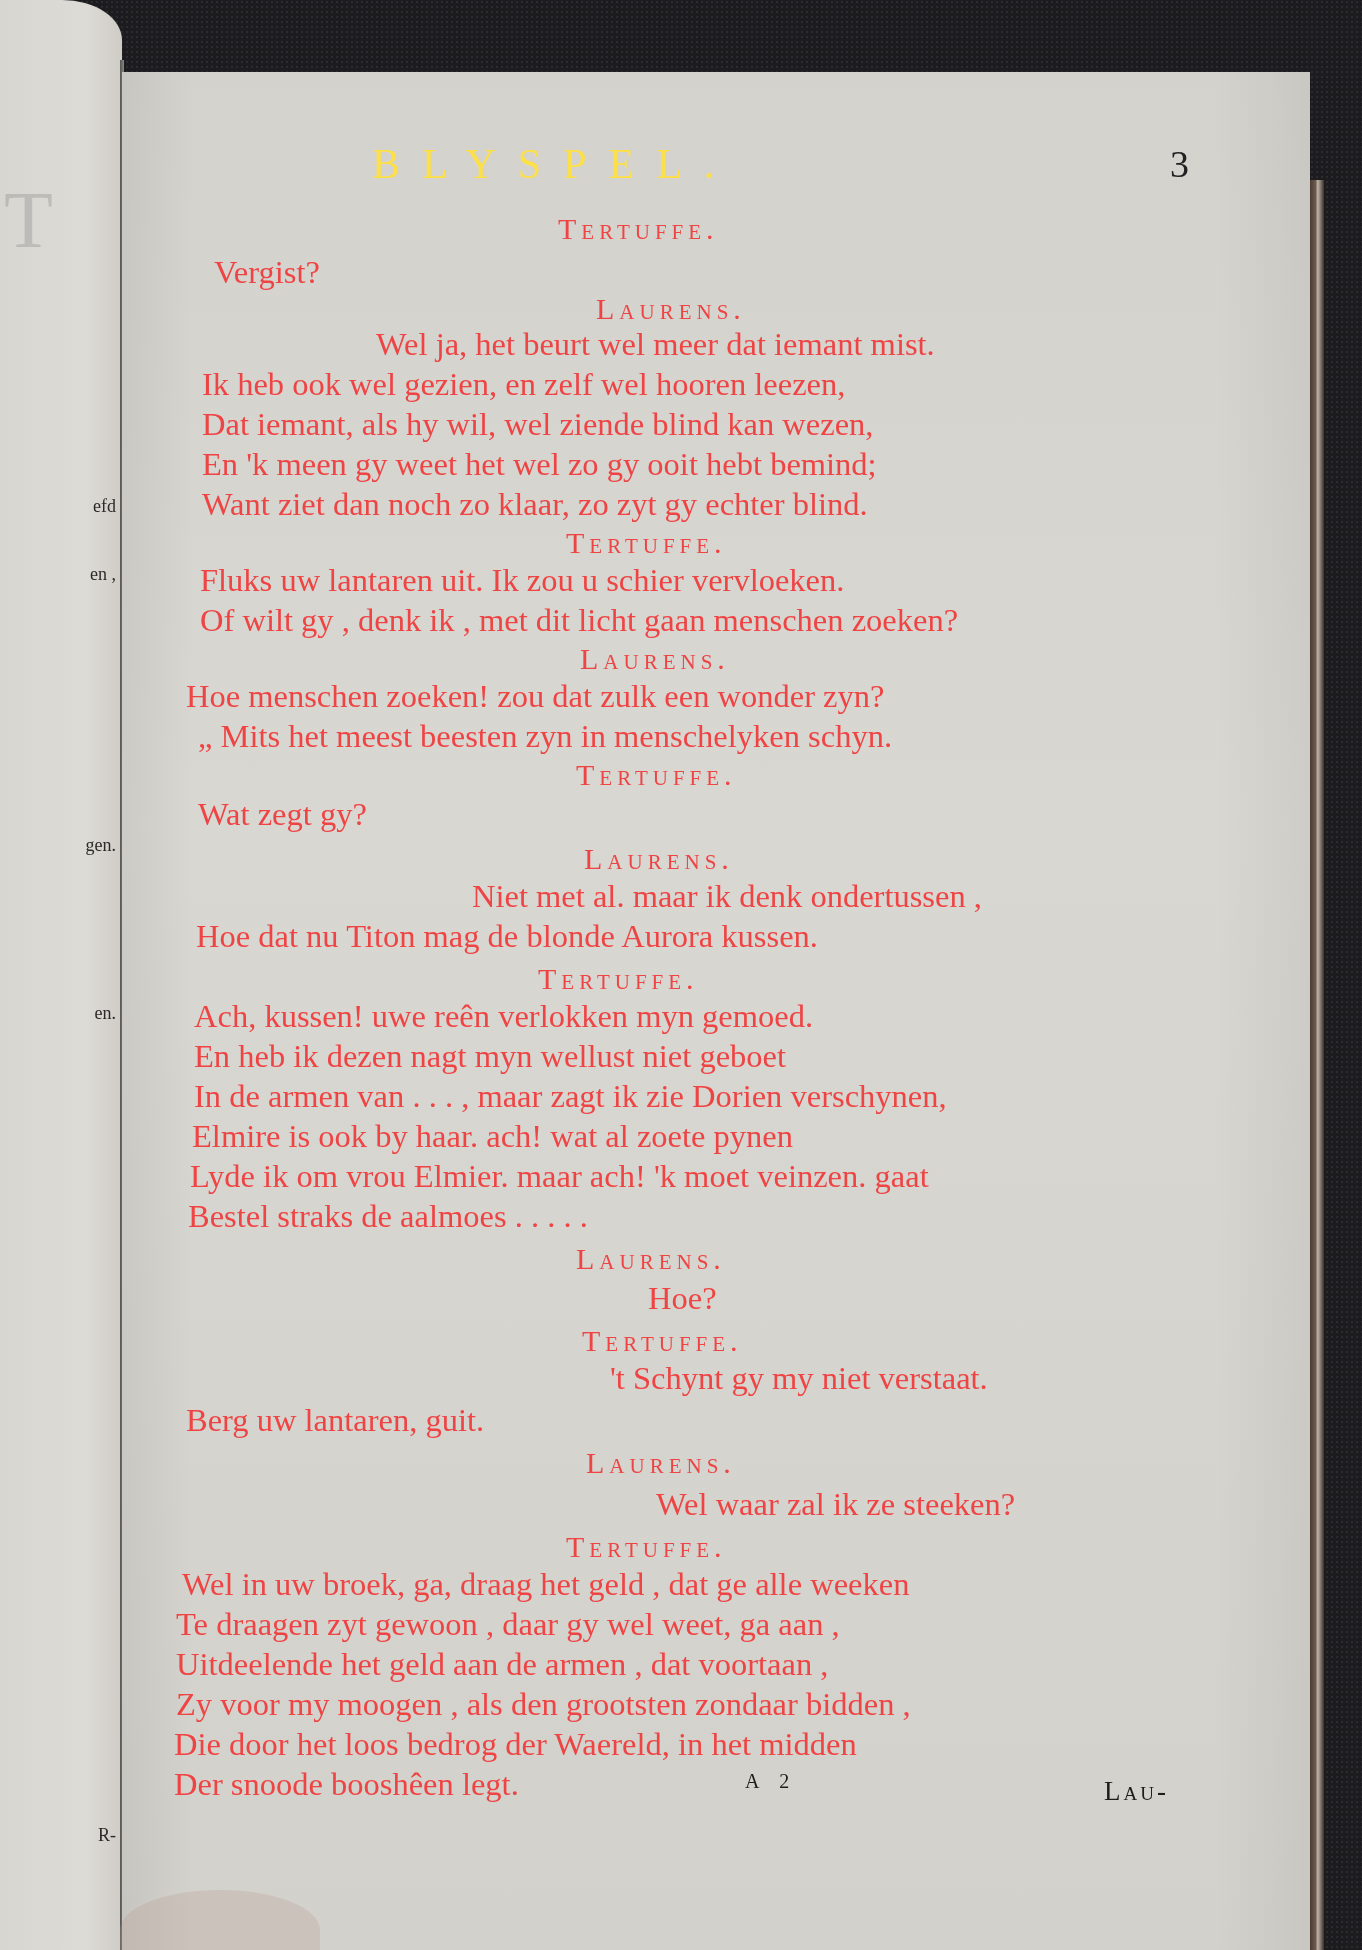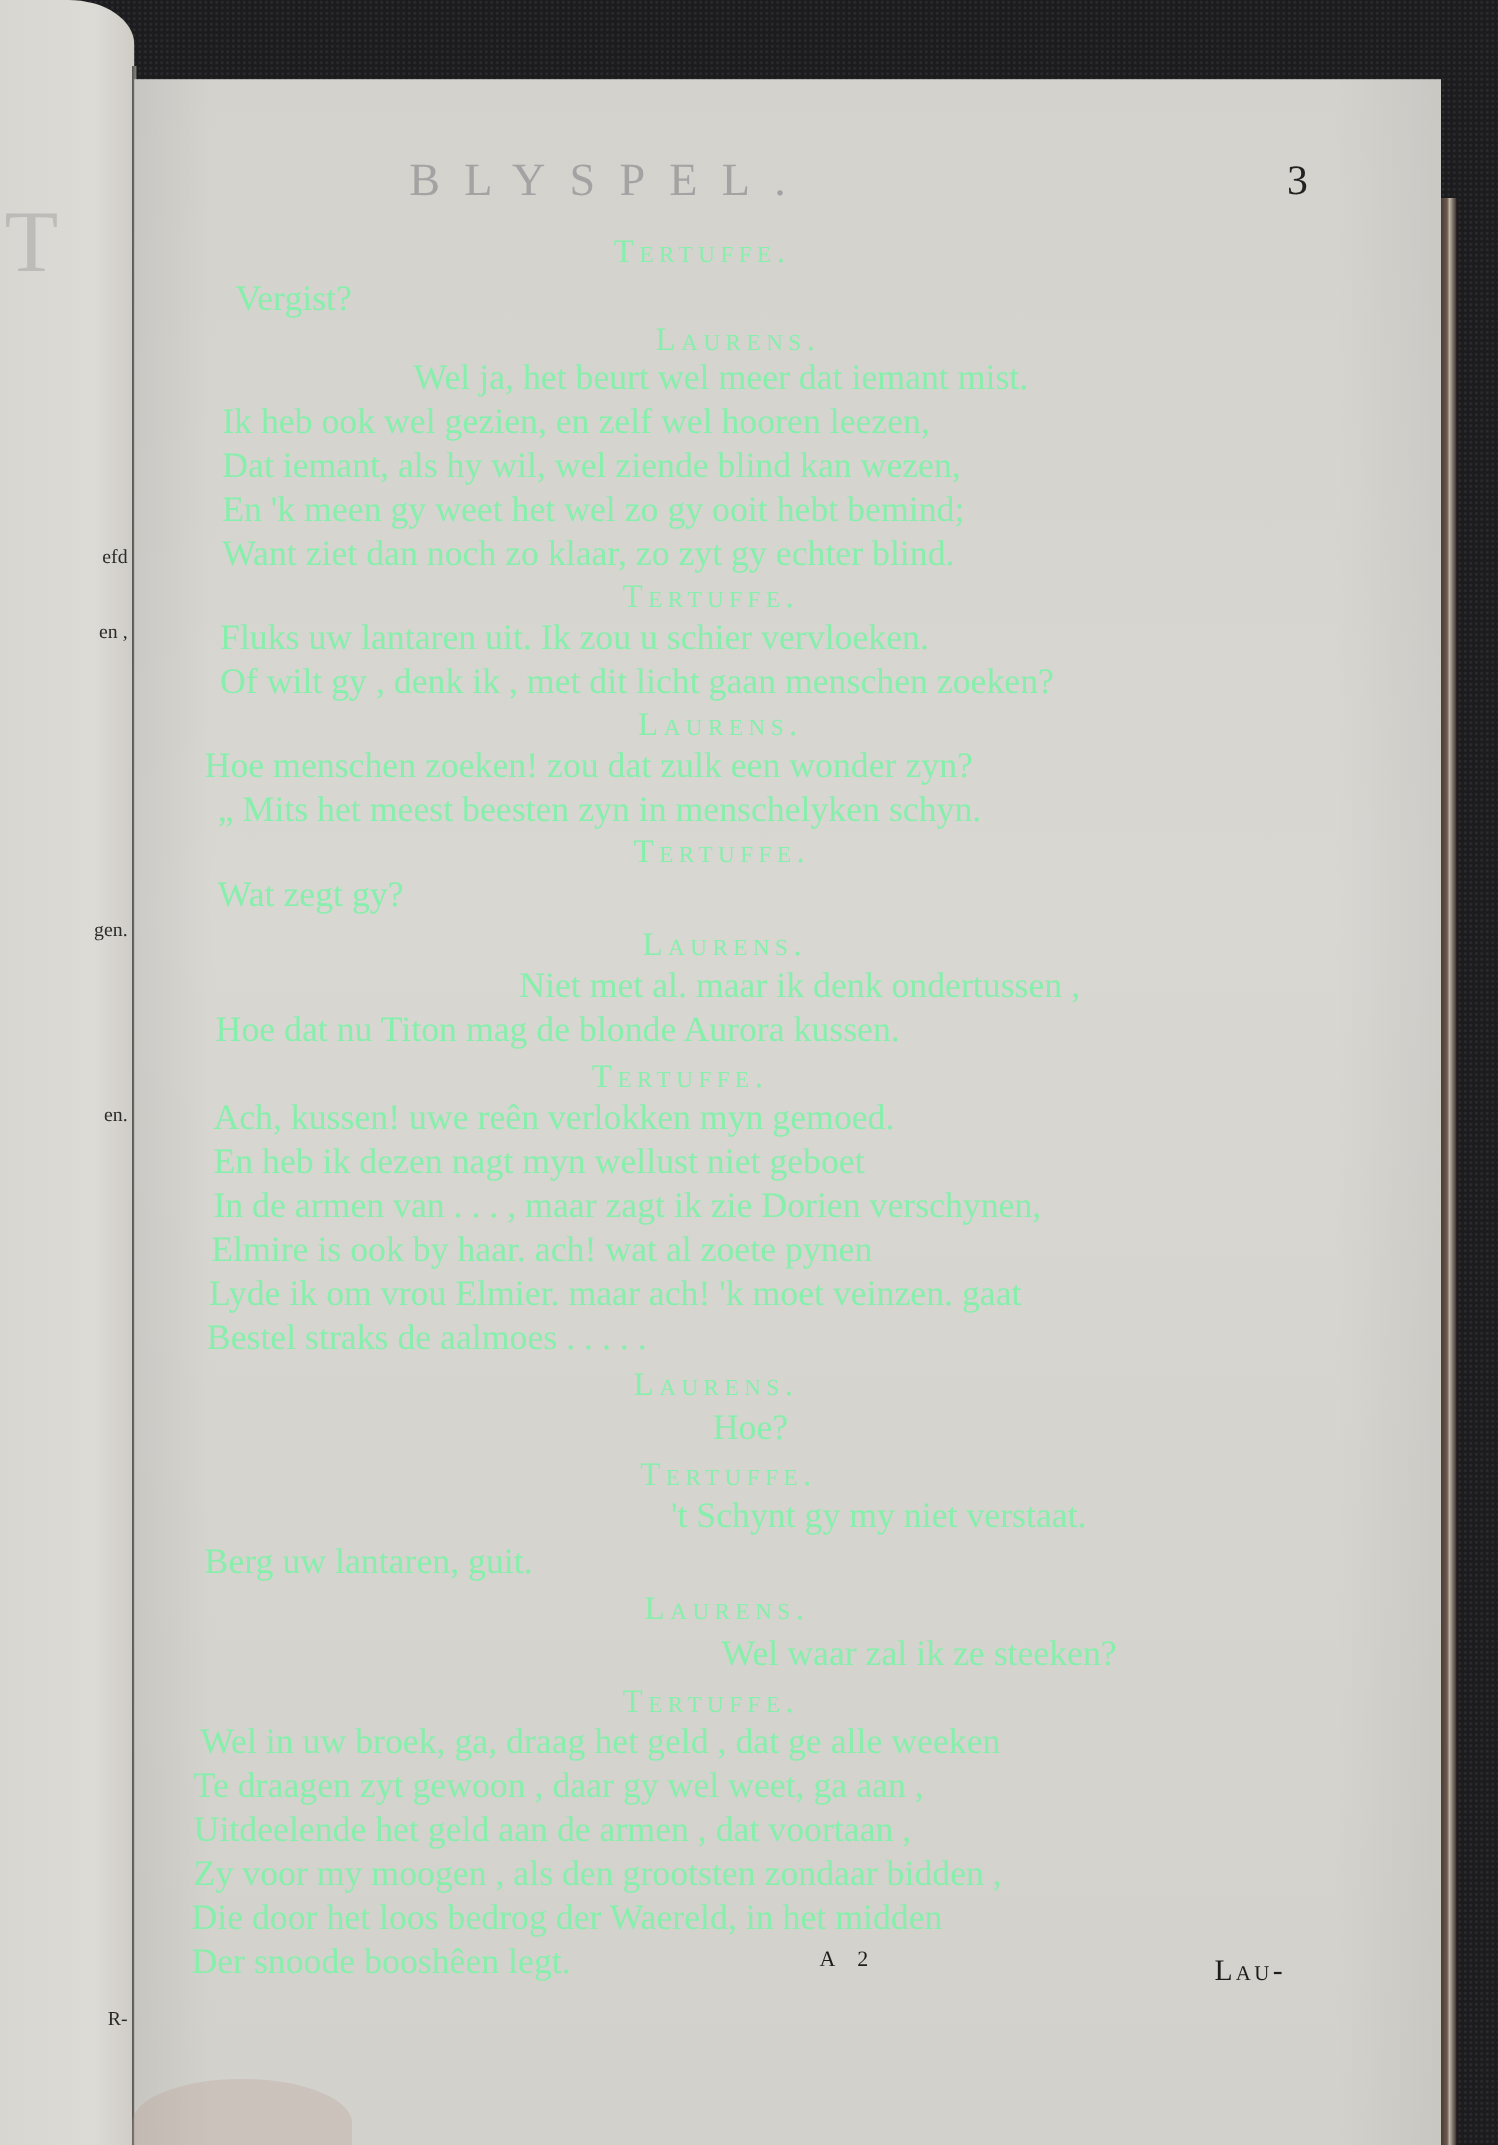--- a/index.html
+++ b/index.html
@@ -37,30 +37,30 @@
       linear-gradient(180deg,#d4d2cd 0%,#d9d7d2 40%,#d3d1cb 100%);
   }
   .page-edge {
     position:absolute; left:1310px; top:180px; width:14px; height:1770px;
     background:linear-gradient(90deg,#4b3b33 0%,#6d5a4e 40%,#bdb5aa 55%,#3d3029 100%);
   }
   .running-head {
     position:absolute; top:140px; left:0; width:100%; text-align:center; pointer-events:none;
   }
   .running-title {
-    position:absolute; left:372px; top:0; font-size:42px; letter-spacing:22px; color:#a3a3a3;
+    position:absolute; left:372px; top:0; font-size:42px; letter-spacing:22px; color:#fde047;
   }
   .page-number {
     position:absolute; left:1046px; top:2px; font-size:38px; color:#222;
   }
   .text-block {
     position:absolute; left:0; top:208px; width:100%;
   }
   .line {
-    position:absolute; white-space:nowrap; font-size:32.5px; color:#86efac; line-height:1;
+    position:absolute; white-space:nowrap; font-size:32.5px; color:#ef4444; line-height:1;
   }
   .speaker {
     font-variant:small-caps; letter-spacing:5px; font-size:30px;
   }
   .catchword {
     position:absolute; font-variant:small-caps; letter-spacing:3px; font-size:27px; color:#1e1d1b;
   }
   .signature {
     position:absolute; font-size:20px; color:#1e1d1b; letter-spacing:8px;text-align:center;
   }

